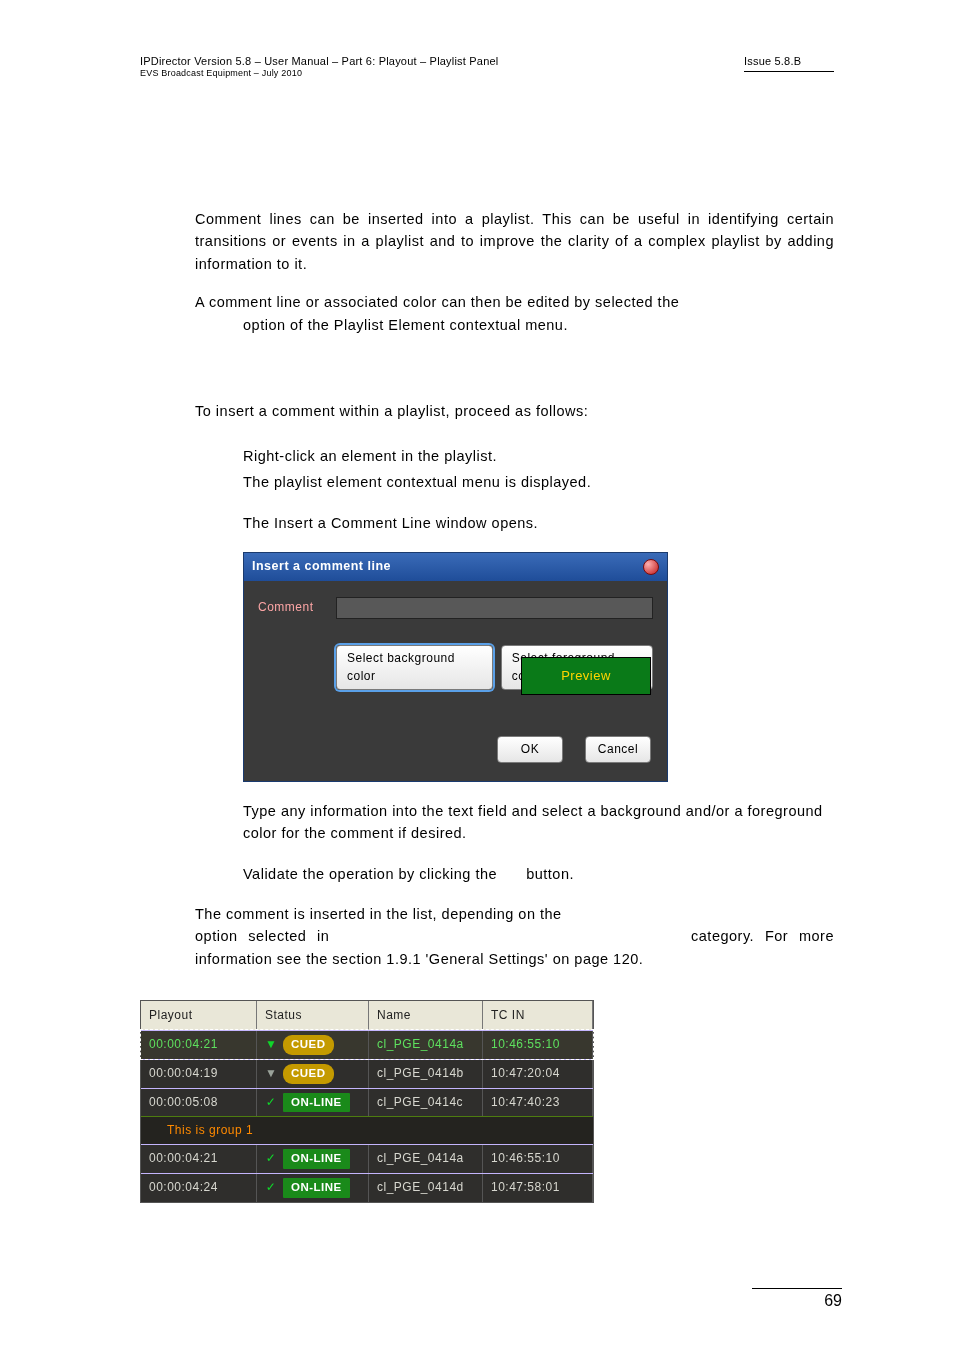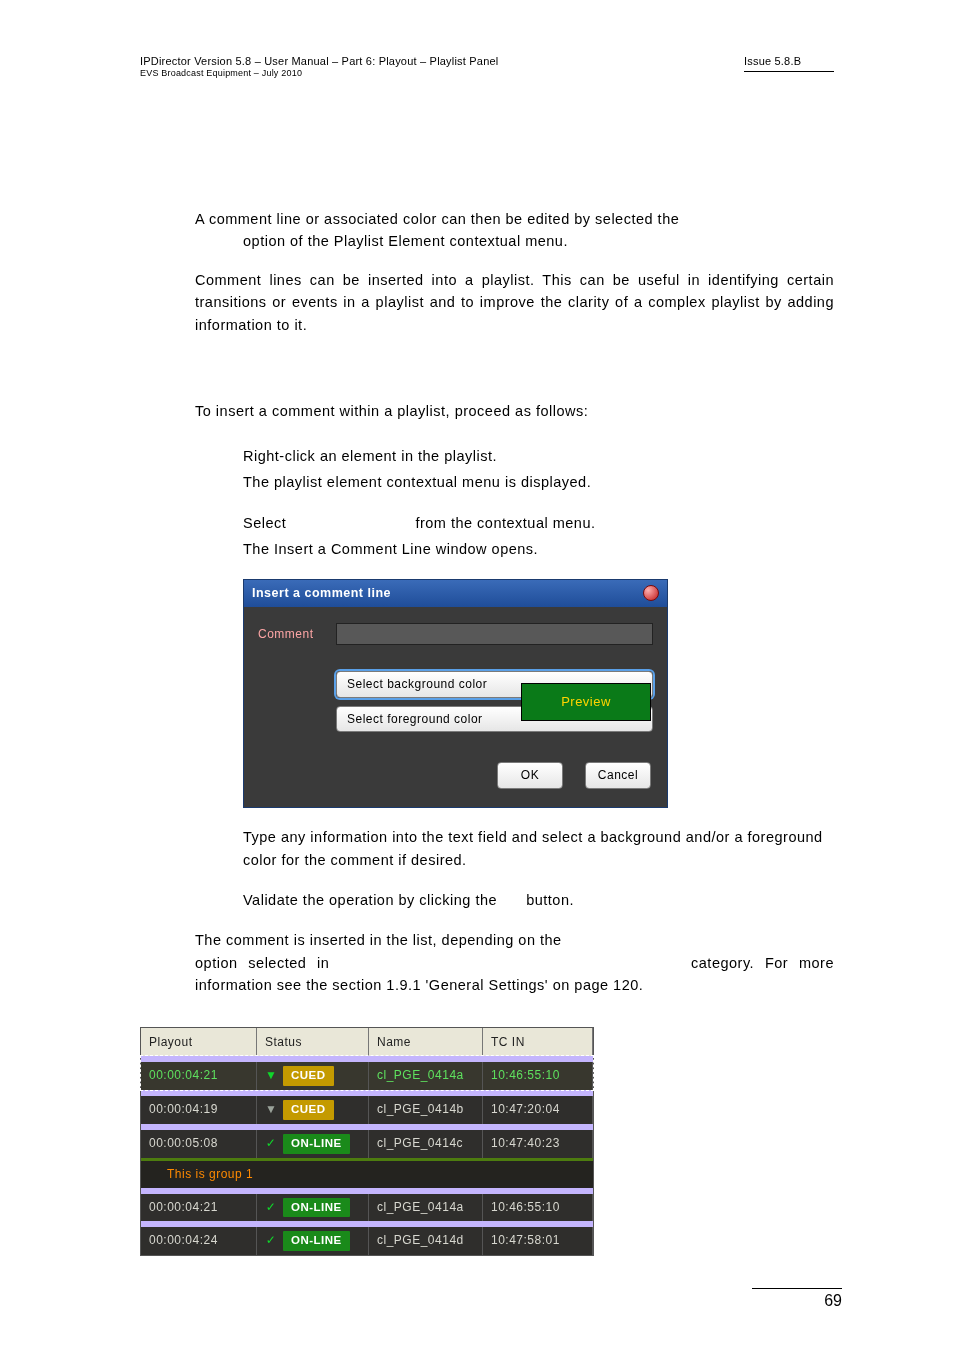--- a/index.html
+++ b/index.html
@@ -18,86 +18,81 @@
   .step-body { margin-top: 4px; }
 
   
   .dialog { width: 425px; margin: 6px 16px 18px 0; border: 1px solid #1a3a6e; }
   .dlg-title { background: linear-gradient(#3a6bb8,#1f4d99); color: #fff; font-weight: bold; font-size: 12.5px; padding: 4px 8px; display: flex; justify-content: space-between; align-items: center; }
   .dlg-close { width: 16px; height: 16px; border-radius: 50%; background: radial-gradient(circle at 30% 30%, #ffb0b0, #c01818); border: 1px solid #7a0a0a; display: inline-block; }
   .dlg-body { background: #3a3a3a; padding: 16px 14px 20px 14px; position: relative; min-height: 200px; }
   .dlg-row1 { display: flex; align-items: center; gap: 22px; margin-bottom: 26px; }
   .dlg-label { color: #fca5a5; font-size: 12px; }
   .dlg-input { background: #585858; border: 1px solid #222; height: 22px; flex: 1; }
-  .dlg-colorbtns { display: flex; flex-direction: column; gap: 8px; margin-left: 78px; margin-top: 6px; }
+  .dlg-colorbtns { display: flex; flex-direction: row; gap: 8px; margin-left: 78px; margin-top: 6px; }
   .winbtn { background: linear-gradient(#fff,#e6e6e6); border: 1px solid #7a7a7a; border-radius: 4px; font-size: 12px; padding: 3px 10px; color: #000; display: inline-block; }
   .winbtn.hl { box-shadow: 0 0 0 2px #5aa0e8; }
   .preview-box { position: absolute; right: 16px; top: 76px; width: 130px; height: 38px; background: #0a7a18; color: #ffd400; font-size: 13px; display: flex; align-items: center; justify-content: center; border: 1px solid #000; }
   .dlg-footer { position: absolute; right: 16px; bottom: 18px; display: flex; gap: 22px; }
   .okbtn { width: 66px; text-align: center; }
 
   
   .tbl { margin-top: 30px; margin-left: -55px; width: 454px; border: 1px solid #555; border-collapse: collapse; }
   .thead { display: flex; background: #e9e7d8; }
   .thead .cell { font-size: 12px; color: #222; padding: 5px 8px; border-right: 1px solid #777; }
   .c-dur { width: 116px; }
   .c-stat { width: 112px; }
   .c-name { width: 114px; }
   .c-tc { width: 110px; }
-  .trow { display: flex; background: #2f2e2c; border-top: 6px solid #c4b5fd; }
+  .trow { display: flex; background: #2f2e2c; border-top: 1px solid #c4b5fd; }
   .trow .cell { font-size: 12px; padding: 4px 8px; border-right: 1px solid #555; color: #d7d7cf; }
   .trow.sel .cell { color: #5ee05e; }
   .trow.sel { outline: 1px dashed #fff; background: #38372e; }
   .status-badge { font-weight: bold; font-size: 11.5px; color: #fff; padding: 1px 8px; border-radius: 1px; display: inline-block; }
-  .stat-cued { background: #c49a00; }
+  .stat-cued { background: #c49a00; border-radius: 9px; }
   .stat-online { background: #1a8a1a; }
   .stat-icon { display: inline-block; width: 12px; margin-right: 6px; text-align: center; }
   .ico-tri { color: #0fd62a; }
   .ico-tri.gray { color: #9aa29a; }
   .ico-check { color: #0fd62a; }
-  .grp-row { background: #24231f; border-top: 3px solid #4d7c0f; padding: 4px 26px; font-size: 12px; color: #ff8a00; }
+  .grp-row { background: #24231f; border-top: 1px solid #4d7c0f; padding: 4px 26px; font-size: 12px; color: #ff8a00; }
 
   .footer { position: absolute; right: 112px; bottom: 40px; font-size: 16px; }
   .footer-rule { border-bottom: 1px solid #000; width: 90px; margin-bottom: 3px; }
 </style>
 </head>
 <body>
 
 <div class="page">
   <div class="hdr">
     <div>
       <div class="hdr-left-line1">IPDirector Version 5.8 – User Manual – Part 6: Playout – Playlist Panel</div>
       <div class="hdr-left-line2">EVS Broadcast Equipment – July 2010</div>
     </div>
     <div>
       <div class="hdr-right">Issue 5.8.B</div>
       <div class="hdr-rule"></div>
     </div>
   </div>
 
   <div class="content">
+    <div class="para">Comment lines can be inserted into a playlist. This can be useful in identifying certain transitions or events in a playlist and to improve the clarity of a complex playlist by adding information to it.</div>
     <div class="para">
       <span>A comment line or associated color can then be edited by selected the</span>
       <span style="display:block;margin-left:48px;">option of the Playlist Element contextual menu.</span>
     </div>
-    <div class="para">Comment lines can be inserted into a playlist. This can be useful in identifying certain transitions or events in a playlist and to improve the clarity of a complex playlist by adding information to it.</div>
 
     <div class="sub-block">To insert a comment within a playlist, proceed as follows:</div>
 
     <div class="steps">
       <div class="step">
         <div>Right-click an element in the playlist.</div>
         <div class="step-body">The playlist element contextual menu is displayed.</div>
       </div>
       <div class="step">
-        <div>
-          <span>Select</span>
-          <span style="display:inline-block;width:120px;"></span>
-          <span>from the contextual menu.</span>
-        </div>
         <div class="step-body">The Insert a Comment Line window opens.</div>
       </div>
 
       <div class="dialog">
         <div class="dlg-title">
           <span>Insert a comment line</span>
           <span class="dlg-close"></span>
         </div>
         <div class="dlg-body">
           <div class="dlg-row1">

